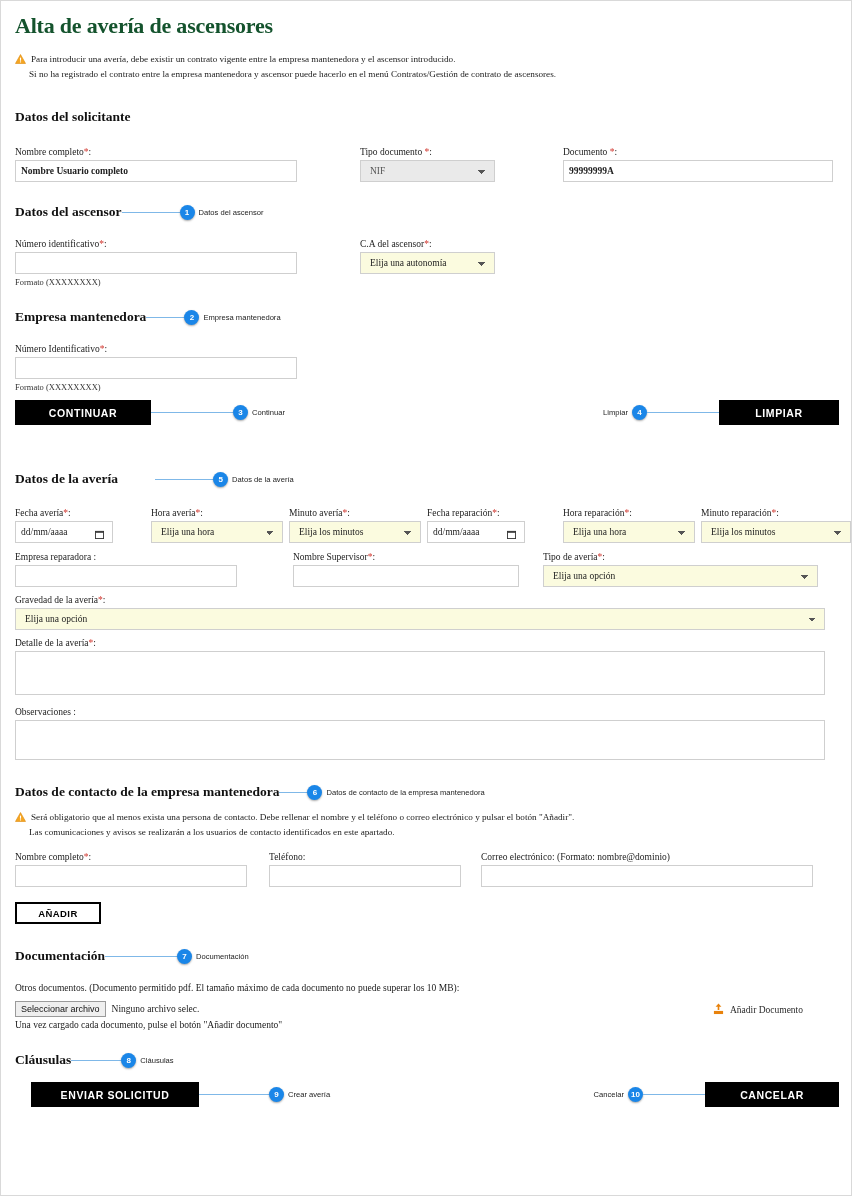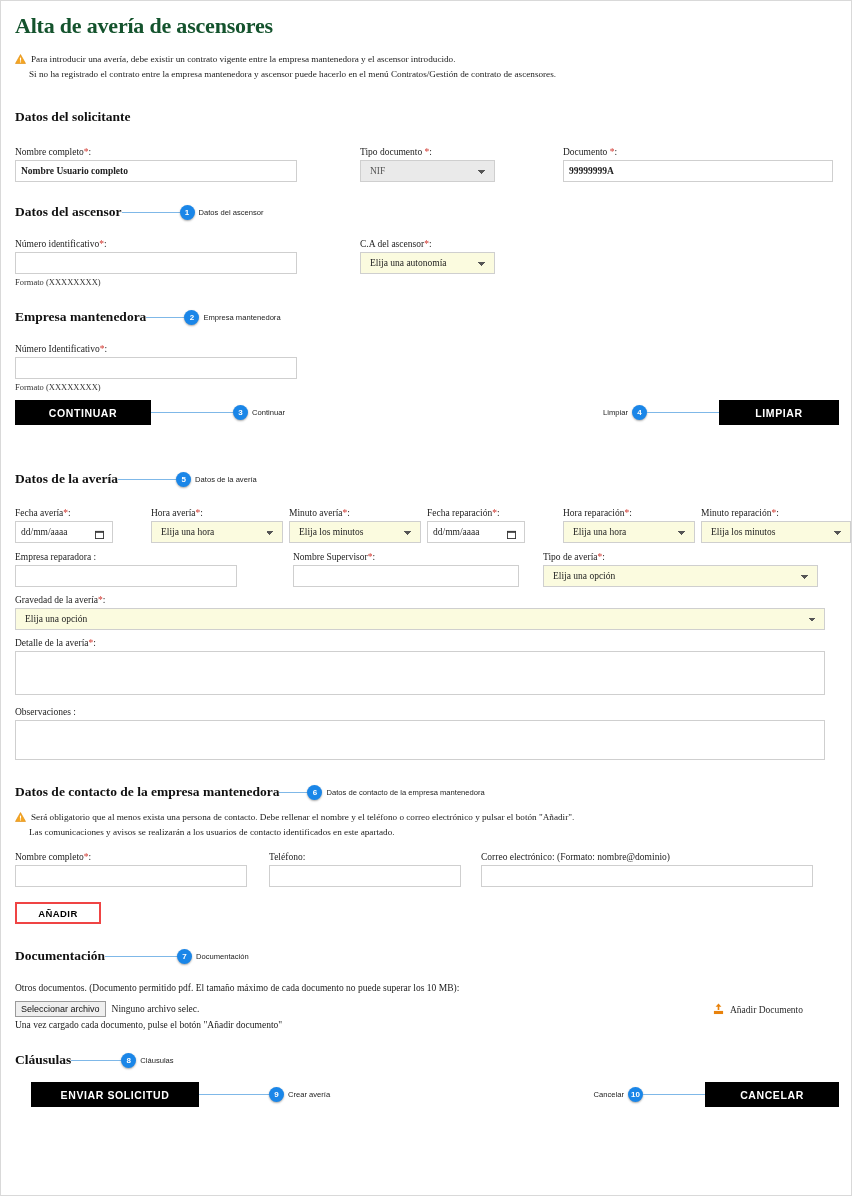--- a/index.html
+++ b/index.html
@@ -71,21 +71,21 @@
   .dtwrap .cal { position:absolute; right:6px; top:4px; pointer-events:none; }
 
   .hint { font-size:8.5px; color:#333; margin-top:3px; }
 
   .btn-black {
     background:#000; color:#fff; border:none; font-family:"Liberation Sans", sans-serif;
     font-weight:bold; font-size:10.5px; letter-spacing:.6px; height:25px;
     display:flex; align-items:center; justify-content:center; cursor:pointer;
   }
   .btn-outline {
-    background:#fff; color:#000; border:2px solid #ef4444; font-family:"Liberation Sans", sans-serif;
+    background:#fff; color:#000; border:2px solid #000000; font-family:"Liberation Sans", sans-serif;
     font-weight:bold; font-size:9.5px; letter-spacing:.4px; height:22px; width:86px;
     display:flex; align-items:center; justify-content:center; cursor:pointer;
   }
 
   .row { display:flex; }
   .grid6 { display:grid; grid-template-columns: 130px 132px 132px 130px 132px 150px; column-gap:6px; }
 
   .filebox { display:flex; align-items:center; gap:6px; font-size:9.5px; }
   .filebtn {
     border:1px solid #9a9a9a; background:#efefef; font-size:9px; padding:2px 5px;
@@ -187,21 +187,21 @@
       <span class="atext">Continuar</span>
     </div>
     <div class="ann" style="margin-left:auto;">
       <span class="atext pre">Limpiar</span>
       <span class="badge">4</span>
       <span class="lead" style="width:72px;"></span>
     </div>
     <button class="btn-black" style="width:120px;">LIMPIAR</button>
   </div>
 
-  <div class="sec-row" style="margin-top:46px; margin-left:2px;">
+  <div class="sec-row" style="margin-top:46px; margin-left:2px;gap:37px;">
     <h2 class="section">Datos de la avería</h2>
     <div class="ann">
       <span class="lead" style="width:58px;"></span>
       <span class="badge">5</span>
       <span class="atext">Datos de la avería</span>
     </div>
   </div>
 
   <div class="grid6" style="margin-top:21px; margin-left:2px;">
     <div>

